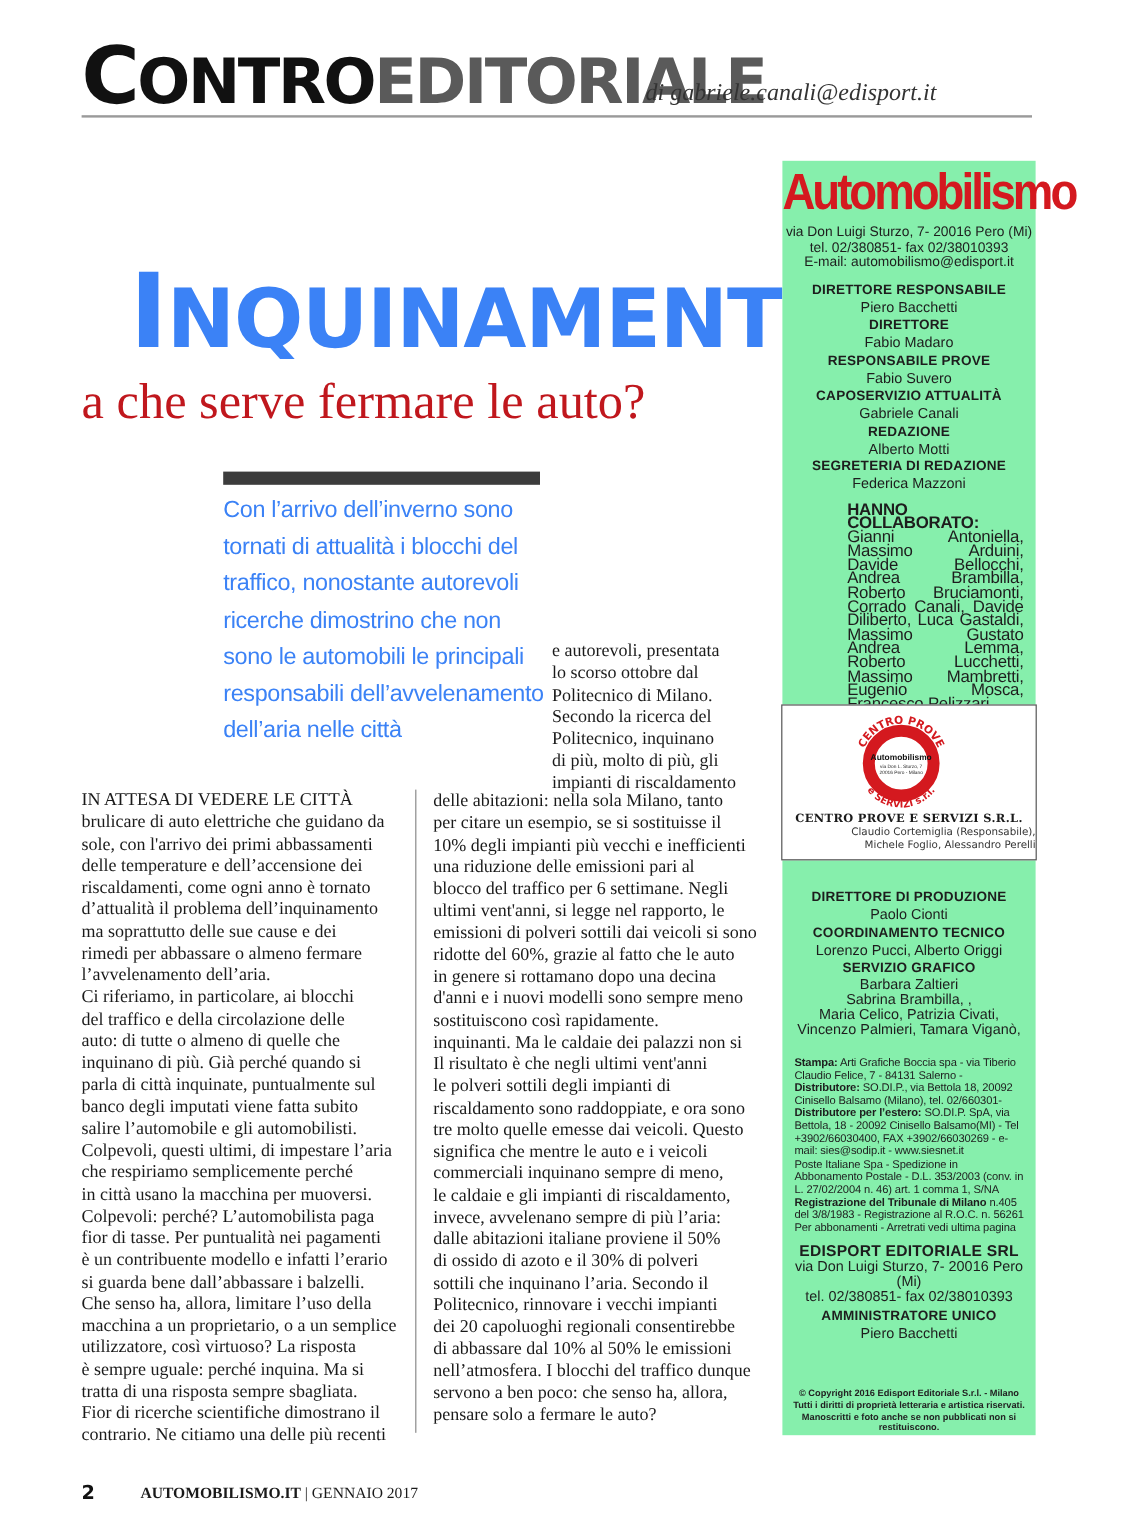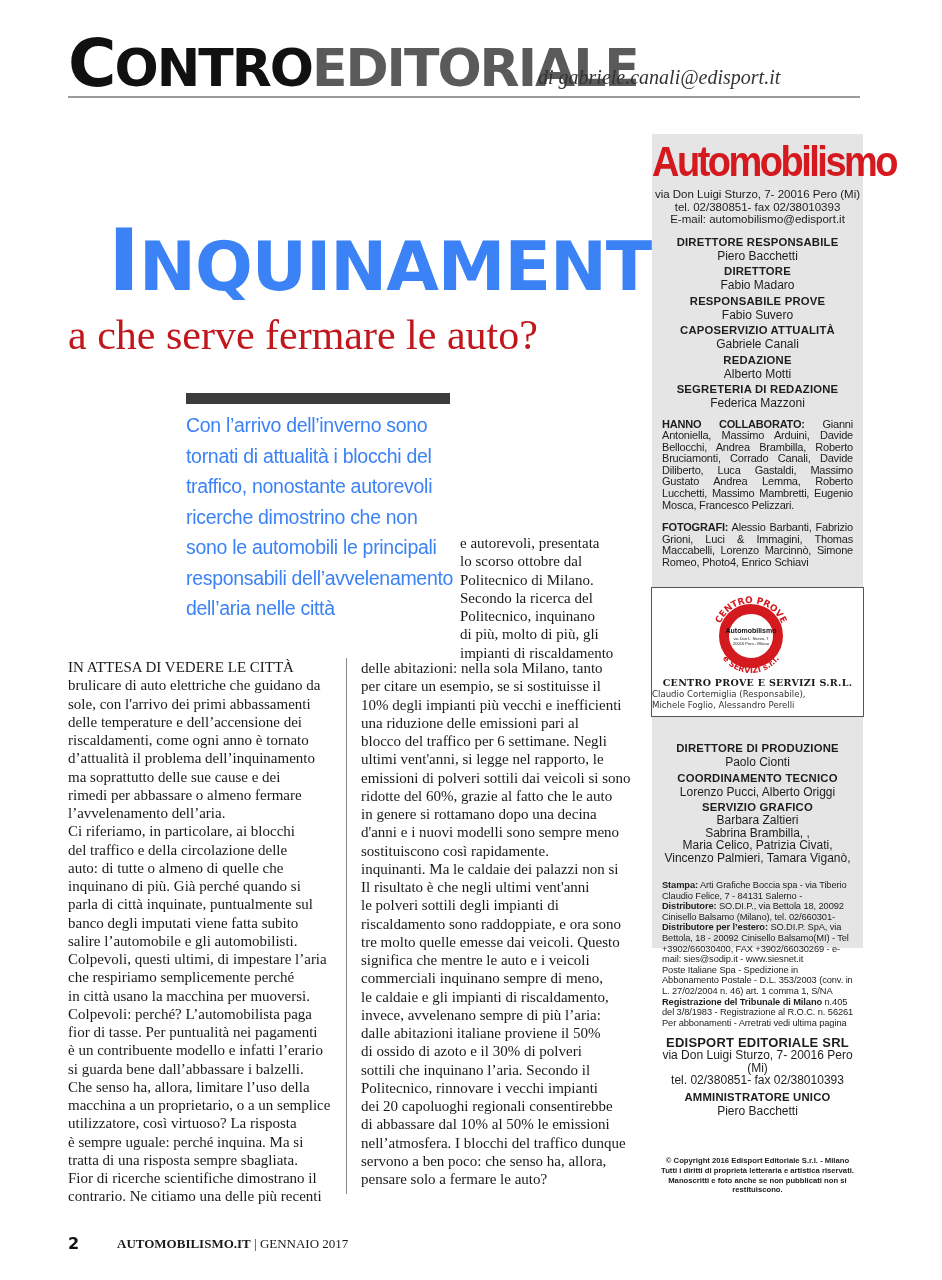--- a/index.html
+++ b/index.html
@@ -21,32 +21,32 @@
   .intro{left:186px;top:410px;width:270px;font-family:"Liberation Sans",sans-serif;font-size:19.5px;line-height:30.5px;color:#3b82f6;letter-spacing:-0.3px;}
   .intro p{margin:0;}
   
   .col{font-family:"Liberation Serif",serif;font-size:15px;line-height:18.25px;color:#1a1a1a;}
   .col p{margin:0;white-space:nowrap;}
   .col1{left:68px;top:658px;width:272px;}
   .col-top{left:460px;top:534px;width:180px;}
   .col2{left:361px;top:659px;width:280px;}
   .col-rule{left:346px;top:658px;width:1px;height:536px;background:#8a8a8a;}
   
-  .side{left:652px;top:134px;width:211px;height:814px;background:#e5e5e5;}
+  .side{left:652px;top:134px;width:211px;height:1062px;background:#86efac;}
   .side-inner{position:absolute;left:0;top:0;width:211px;text-align:center;font-family:"Liberation Sans",sans-serif;color:#1d1d1d;}
   .logo{font-family:"Liberation Sans",sans-serif;font-weight:bold;font-size:38px;color:#d4191f;letter-spacing:-2.5px;transform:scaleY(1.12);line-height:42px;margin-top:6px;}
   .addr{font-size:11.5px;line-height:12.5px;}
   .role{font-weight:bold;font-size:11.3px;line-height:13px;letter-spacing:0.2px;}
   .name{font-size:12px;line-height:14.5px;margin-bottom:2px;}
-  .credits{text-align:justify;font-size:11px;line-height:11.6px;padding:0 10px;letter-spacing:-0.2px;}
+  .credits{text-align:justify;font-size:14px;line-height:11.6px;padding:0 10px;letter-spacing:-0.2px;margin-left:44px;}
   .credits b{font-weight:bold;}
   .cps{position:absolute;left:-1px;top:453px;width:211px;height:128px;background:#fff;border:1px solid #555;}
   .cps-stamp{position:absolute;left:54px;top:6px;width:90px;height:80px;}
   .cps-title{position:absolute;left:0;top:89px;width:211px;text-align:center;font-family:"DejaVu Serif",serif;font-weight:bold;font-size:9.5px;letter-spacing:0.3px;}
-  .cps-people{position:absolute;left:0;top:101px;width:211px;text-align:left;font-family:"DejaVu Sans",sans-serif;font-size:8.6px;line-height:11px;color:#333;}
+  .cps-people{position:absolute;left:0;top:101px;width:211px;text-align:right;font-family:"DejaVu Sans",sans-serif;font-size:8.6px;line-height:11px;color:#333;}
   .legal{text-align:left;font-size:9.3px;line-height:10.6px;padding:0 8px 0 10px;letter-spacing:-0.1px;}
   .copy{font-size:7.7px;line-height:9.6px;color:#222;}
   
   .pgnum{left:68px;top:1234px;font-family:"DejaVu Sans",sans-serif;font-weight:bold;font-size:16px;color:#111;}
   .footer{left:117px;top:1236px;font-family:"Liberation Serif",serif;font-size:13px;color:#1a1a1a;}
   .footer .site{font-weight:bold;}
 </style>
 </head>
 <body>
 

